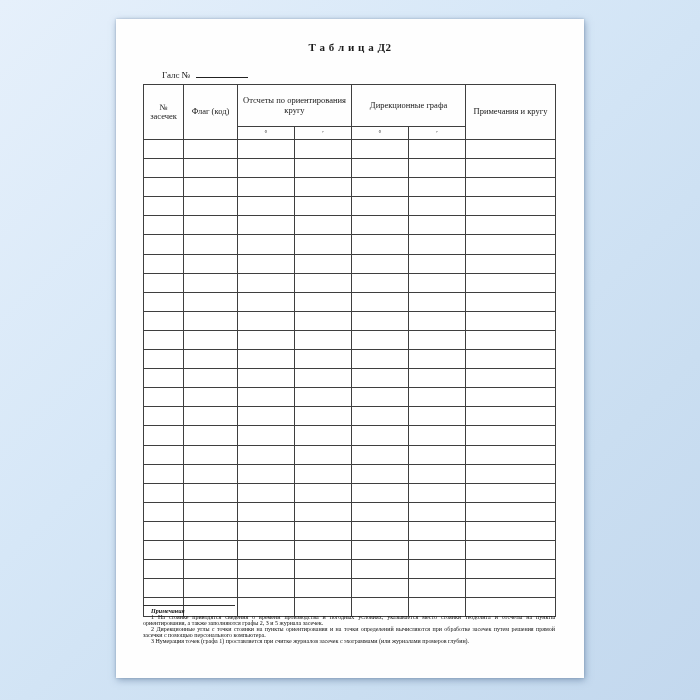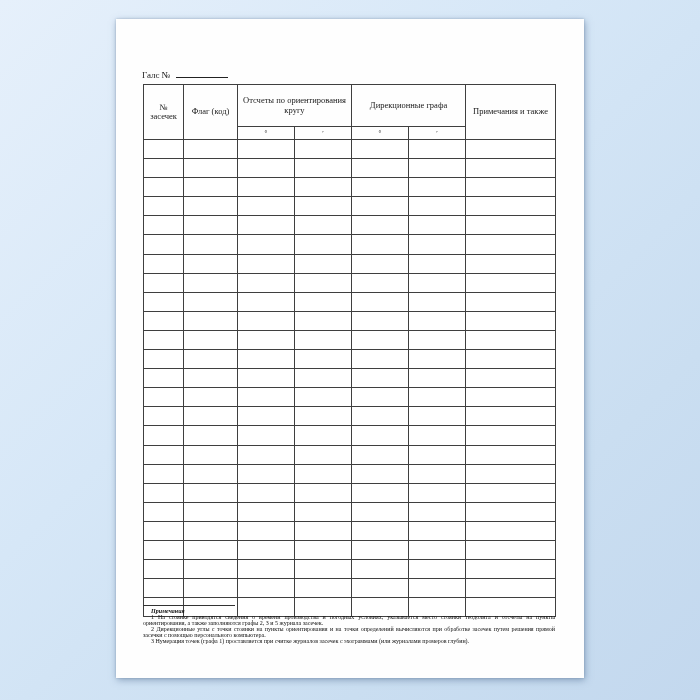--- a/index.html
+++ b/index.html
@@ -32,21 +32,21 @@
     left: 0;
     width: 100%;
     text-align: center;
     font-size: 11px;
     font-weight: bold;
     letter-spacing: 0.5px;
   }
   .gals-line {
     position: absolute;
     top: 50px;
-    left: 26px;
+    left: 46px;
     font-size: 9px;
   }
   .gals-blank {
     display: inline-block;
     width: 52px;
     height: 8px;
     margin-left: 3px;
     border-bottom: 1px solid #222;
   }
   table.form {
@@ -107,20 +107,21 @@
     margin: 0;
     text-indent: 8px;
   }
 </style>
 </head>
 <body>
 
 <div class="desktop">
   <div class="page">
 
+    <div class="title">Т а б л и ц а  Д2</div>
 
     <div class="gals-line">
       <span>Галс №</span>
       <span class="gals-blank"></span>
     </div>
 
     <table class="form">
       <colgroup>
         <col style="width:40px">
           <col style="width:54px">
@@ -129,21 +130,21 @@
           <col style="width:57px">
           <col style="width:57px">
           <col style="width:90px">
       </colgroup>
       <thead>
         <tr class="head-main">
           <th class="col-no" rowspan="2">№ засечек</th>
           <th rowspan="2">Флаг (код)</th>
           <th class="group-wide" colspan="2">Отсчеты по ориентирования кругу</th>
           <th colspan="2">Дирекционные графа</th>
-          <th class="col-notes" rowspan="2">Примечания и также</th>
+          <th class="col-notes" rowspan="2">Примечания и кругу</th>
         </tr>
         <tr class="head-sub">
           <th>°</th>
           <th>′</th>
           <th>°</th>
           <th>′</th>
         </tr>
       </thead>
       <tbody>
           <tr>

